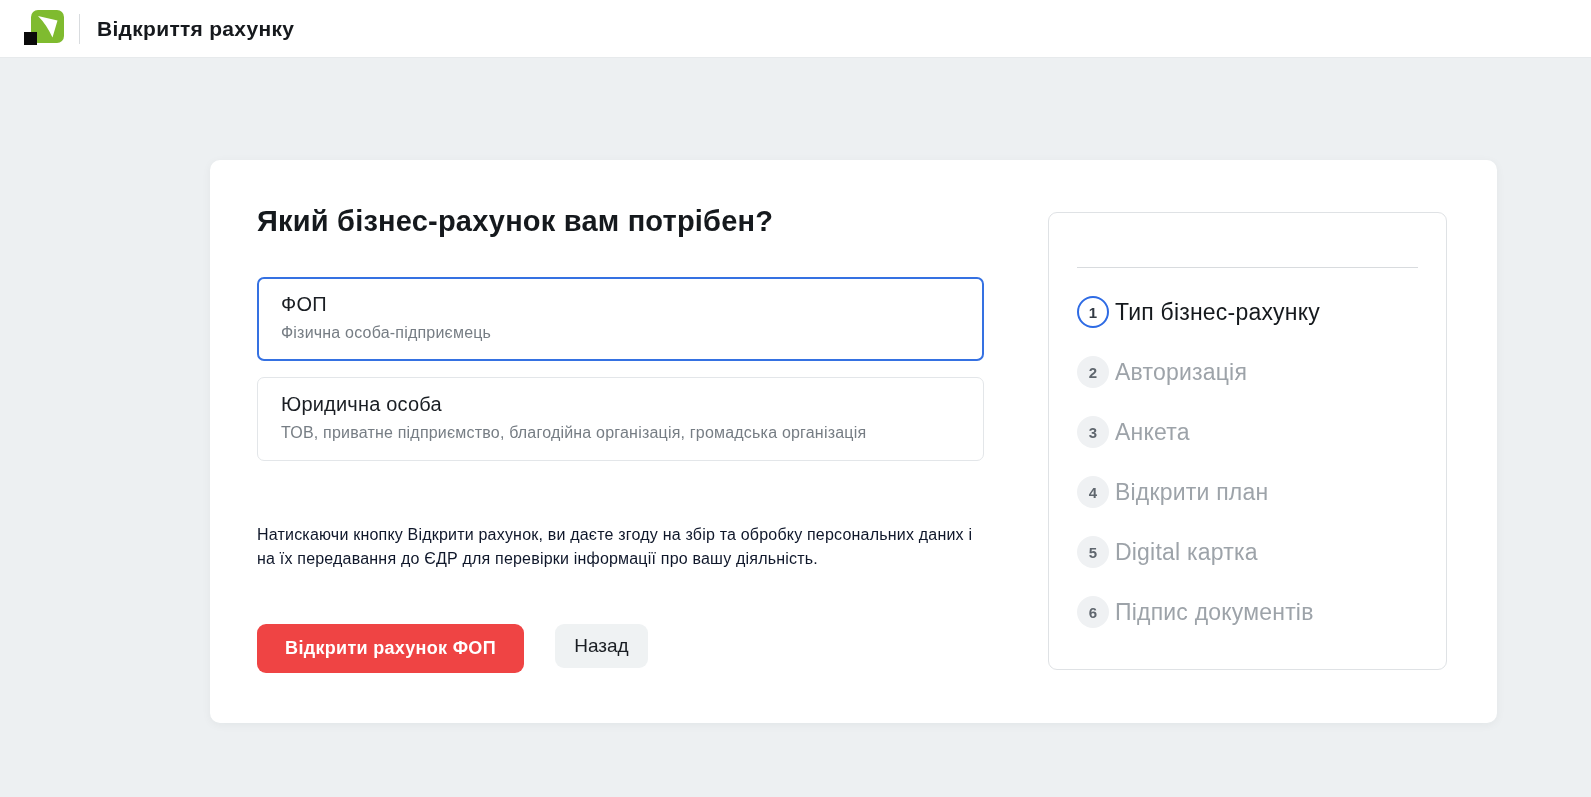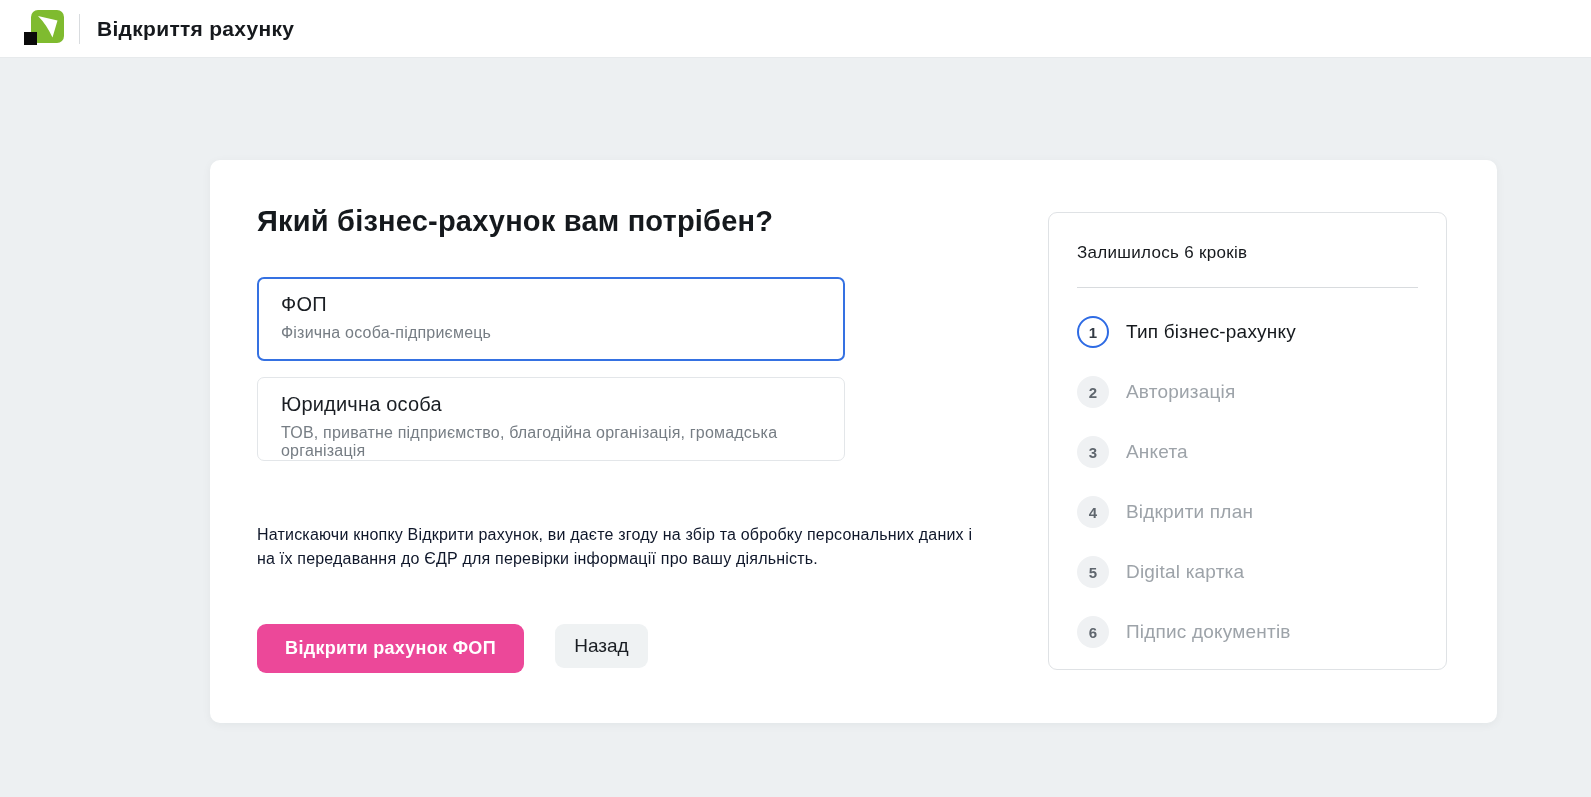--- a/index.html
+++ b/index.html
@@ -36,21 +36,21 @@
     background: #ffffff; border-radius: 10px;
     box-shadow: 0 2px 10px rgba(20, 30, 40, 0.05);
   }
   .page-heading {
     position: absolute; left: 47px; top: 45px;
     font-size: 29px; font-weight: 700; letter-spacing: 0.2px; color: #15191d;
   }
 
   
   .option-card {
-    position: absolute; left: 47px; width: 588px; height: 84px;
+    position: absolute; left: 47px; width: 727px; height: 84px;
     background: #ffffff; border: 1px solid #e3e6e9; border-radius: 7px;
     padding: 15px 24px 0 23px; cursor: pointer;
   }
   .option-card.selected {
     border: 2px solid #3571e2;
     padding: 14px 23px 0 22px;
   }
   .option-1 { top: 117px; }
   .option-2 { top: 217px; }
   .option-title { font-size: 20px; font-weight: 400; color: #1a1e23; letter-spacing: 0.2px; }
@@ -64,21 +64,21 @@
 
   
   .btn {
     position: absolute; top: 464px; height: 49px;
     display: inline-flex; align-items: center; justify-content: center;
     border: none; border-radius: 9px; cursor: pointer;
     font-family: "Liberation Sans", "DejaVu Sans", sans-serif;
   }
   .btn-primary {
     left: 47px; width: 267px;
-    background: #ec4899; color: #ffffff;
+    background: #ef4444; color: #ffffff;
     font-size: 18px; font-weight: 700; letter-spacing: 0.3px;
   }
   .btn-secondary {
     left: 345px; width: 93px; height: 44px;
     background: #eff2f3; color: #1a1e23;
     font-size: 19px; font-weight: 400;
   }
 
   
   .steps-panel {
@@ -92,21 +92,21 @@
   .step-row { display: flex; align-items: center; height: 36px; margin-bottom: 24px; }
   .step-circle {
     width: 32px; height: 32px; border-radius: 50%; flex: 0 0 32px;
     display: flex; align-items: center; justify-content: center;
     font-size: 15px; font-weight: 700;
     background: #eff1f3; color: #5f666e;
   }
   .step-row.active .step-circle {
     background: #ffffff; border: 2px solid #2e6be4; color: #333a44;
   }
-  .step-label { margin-left: 17px; font-size: 19px; color: #9da3a9; letter-spacing: 0.2px; }
+  .step-label { margin-left: 6px; font-size: 23px; color: #9da3a9; letter-spacing: 0.2px; }
   .step-row.active .step-label { color: #15191d; font-weight: 500; }
 </style>
 </head>
 <body>
 
 <div class="header">
   <div class="logo-wrap">
     <svg width="40" height="38" viewBox="0 0 40 38">
       <rect x="7" y="0" width="33" height="33" rx="7" fill="#7fbb2f"></rect>
       <path d="M14 6 L33.5 10.5 L28.5 27.5 Q22.5 14.5 14 6 Z" fill="#ffffff"></path>
@@ -130,21 +130,20 @@
     <div class="option-title">Юридична особа</div>
     <div class="option-subtitle">ТОВ, приватне підприємство, благодійна організація, громадська організація</div>
   </div>
 
   <p class="consent-text">Натискаючи кнопку Відкрити рахунок, ви даєте згоду на збір та обробку персональних даних і на їх передавання до ЄДР для перевірки інформації про вашу діяльність.</p>
 
   <button class="btn btn-primary">Відкрити рахунок ФОП</button>
   <button class="btn btn-secondary">Назад</button>
 
   <div class="steps-panel">
-    <div class="steps-title">Залишилось 6 кроків</div>
     <hr class="steps-divider">
     <div class="steps-list">
 
       <div class="step-row active">
         <div class="step-circle">1</div>
         <div class="step-label">Тип бізнес-рахунку</div>
       </div>
 
       <div class="step-row">
         <div class="step-circle">2</div>

